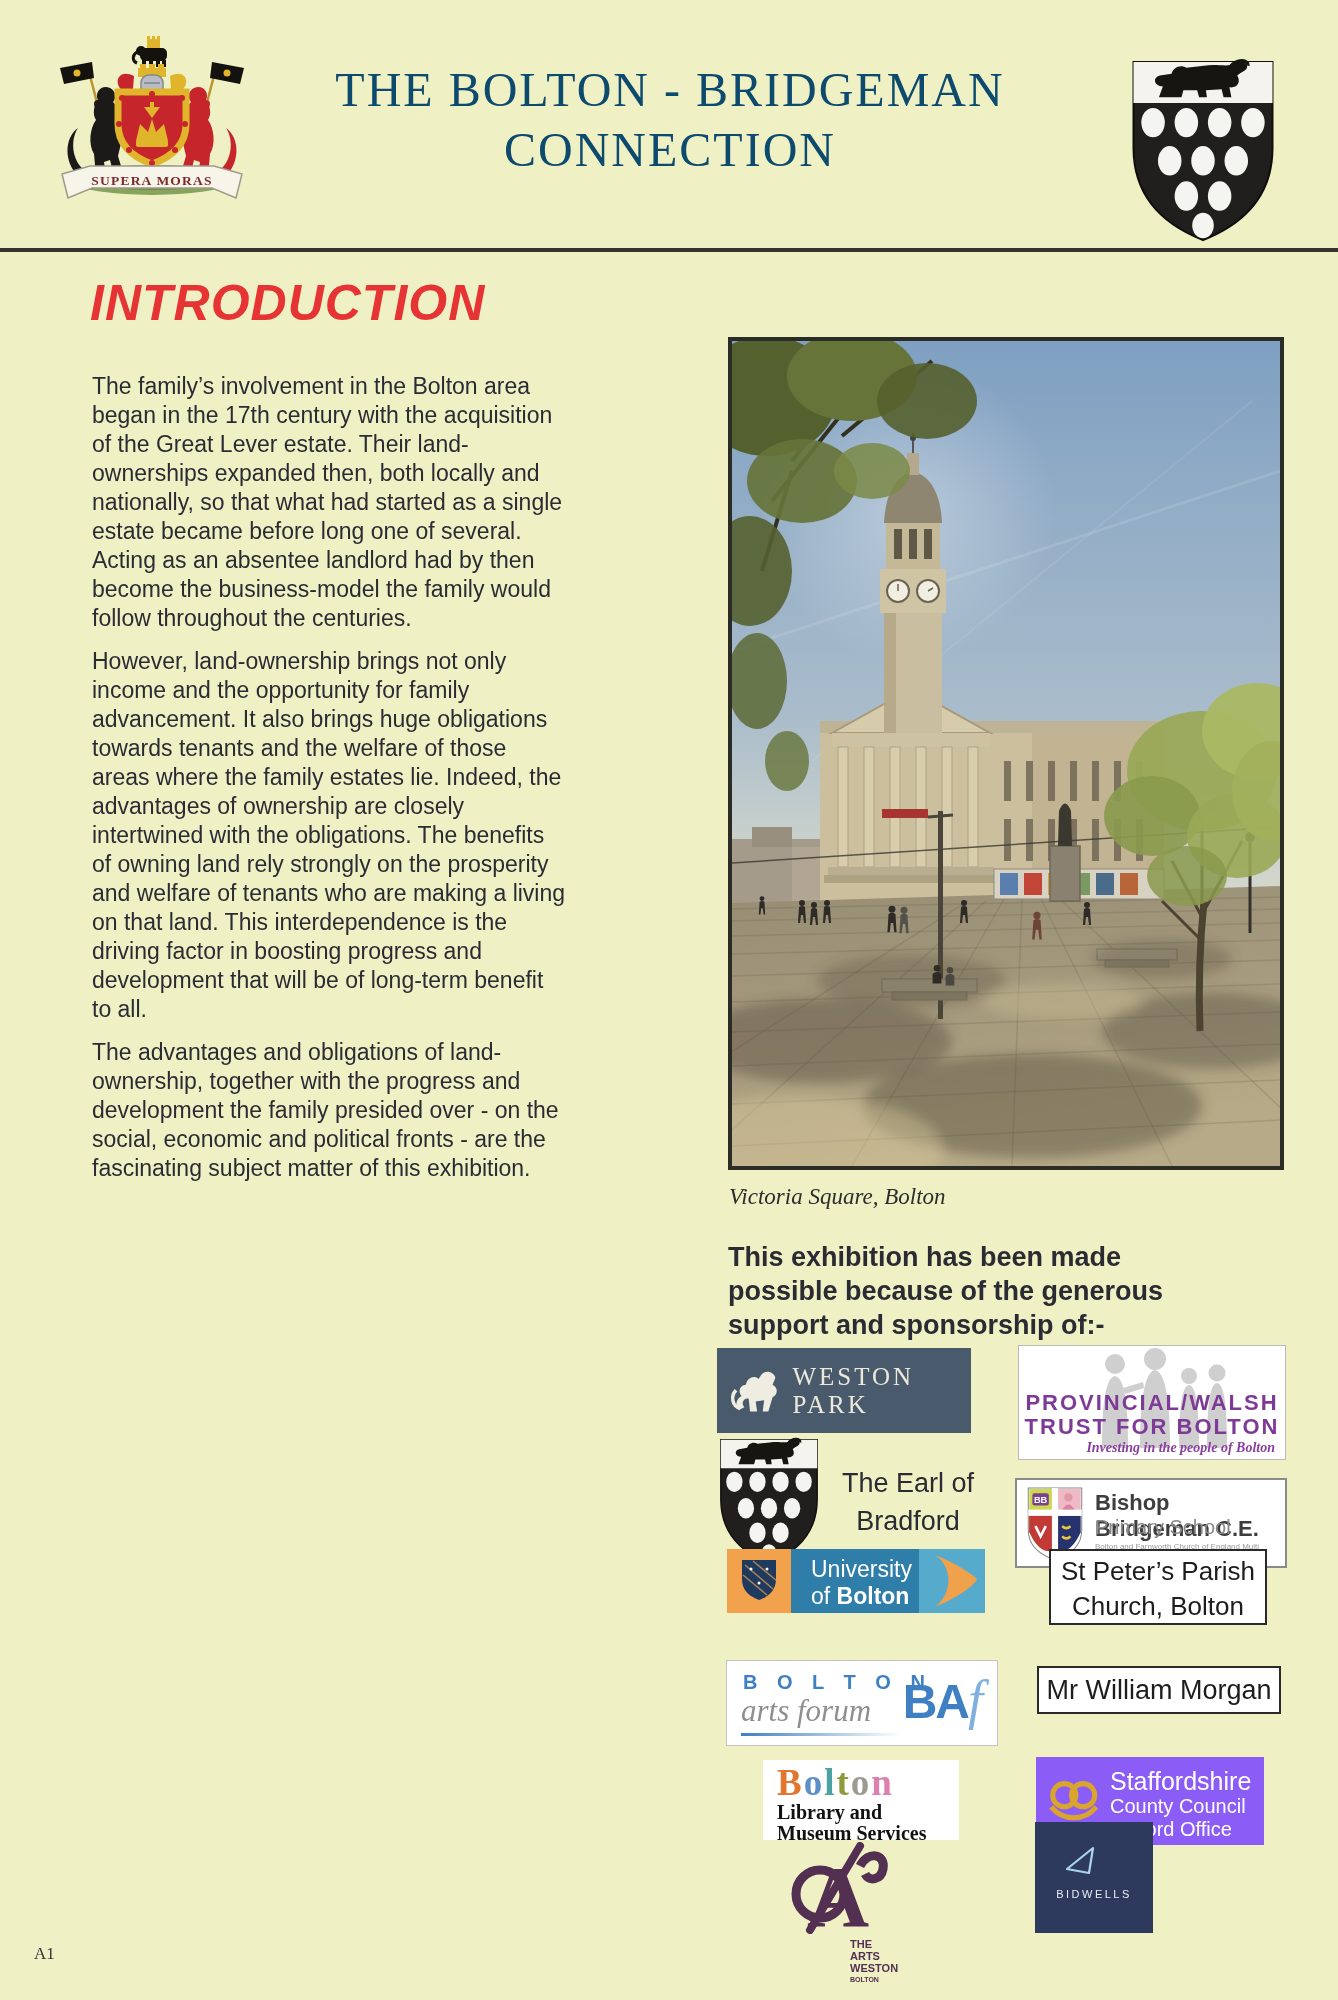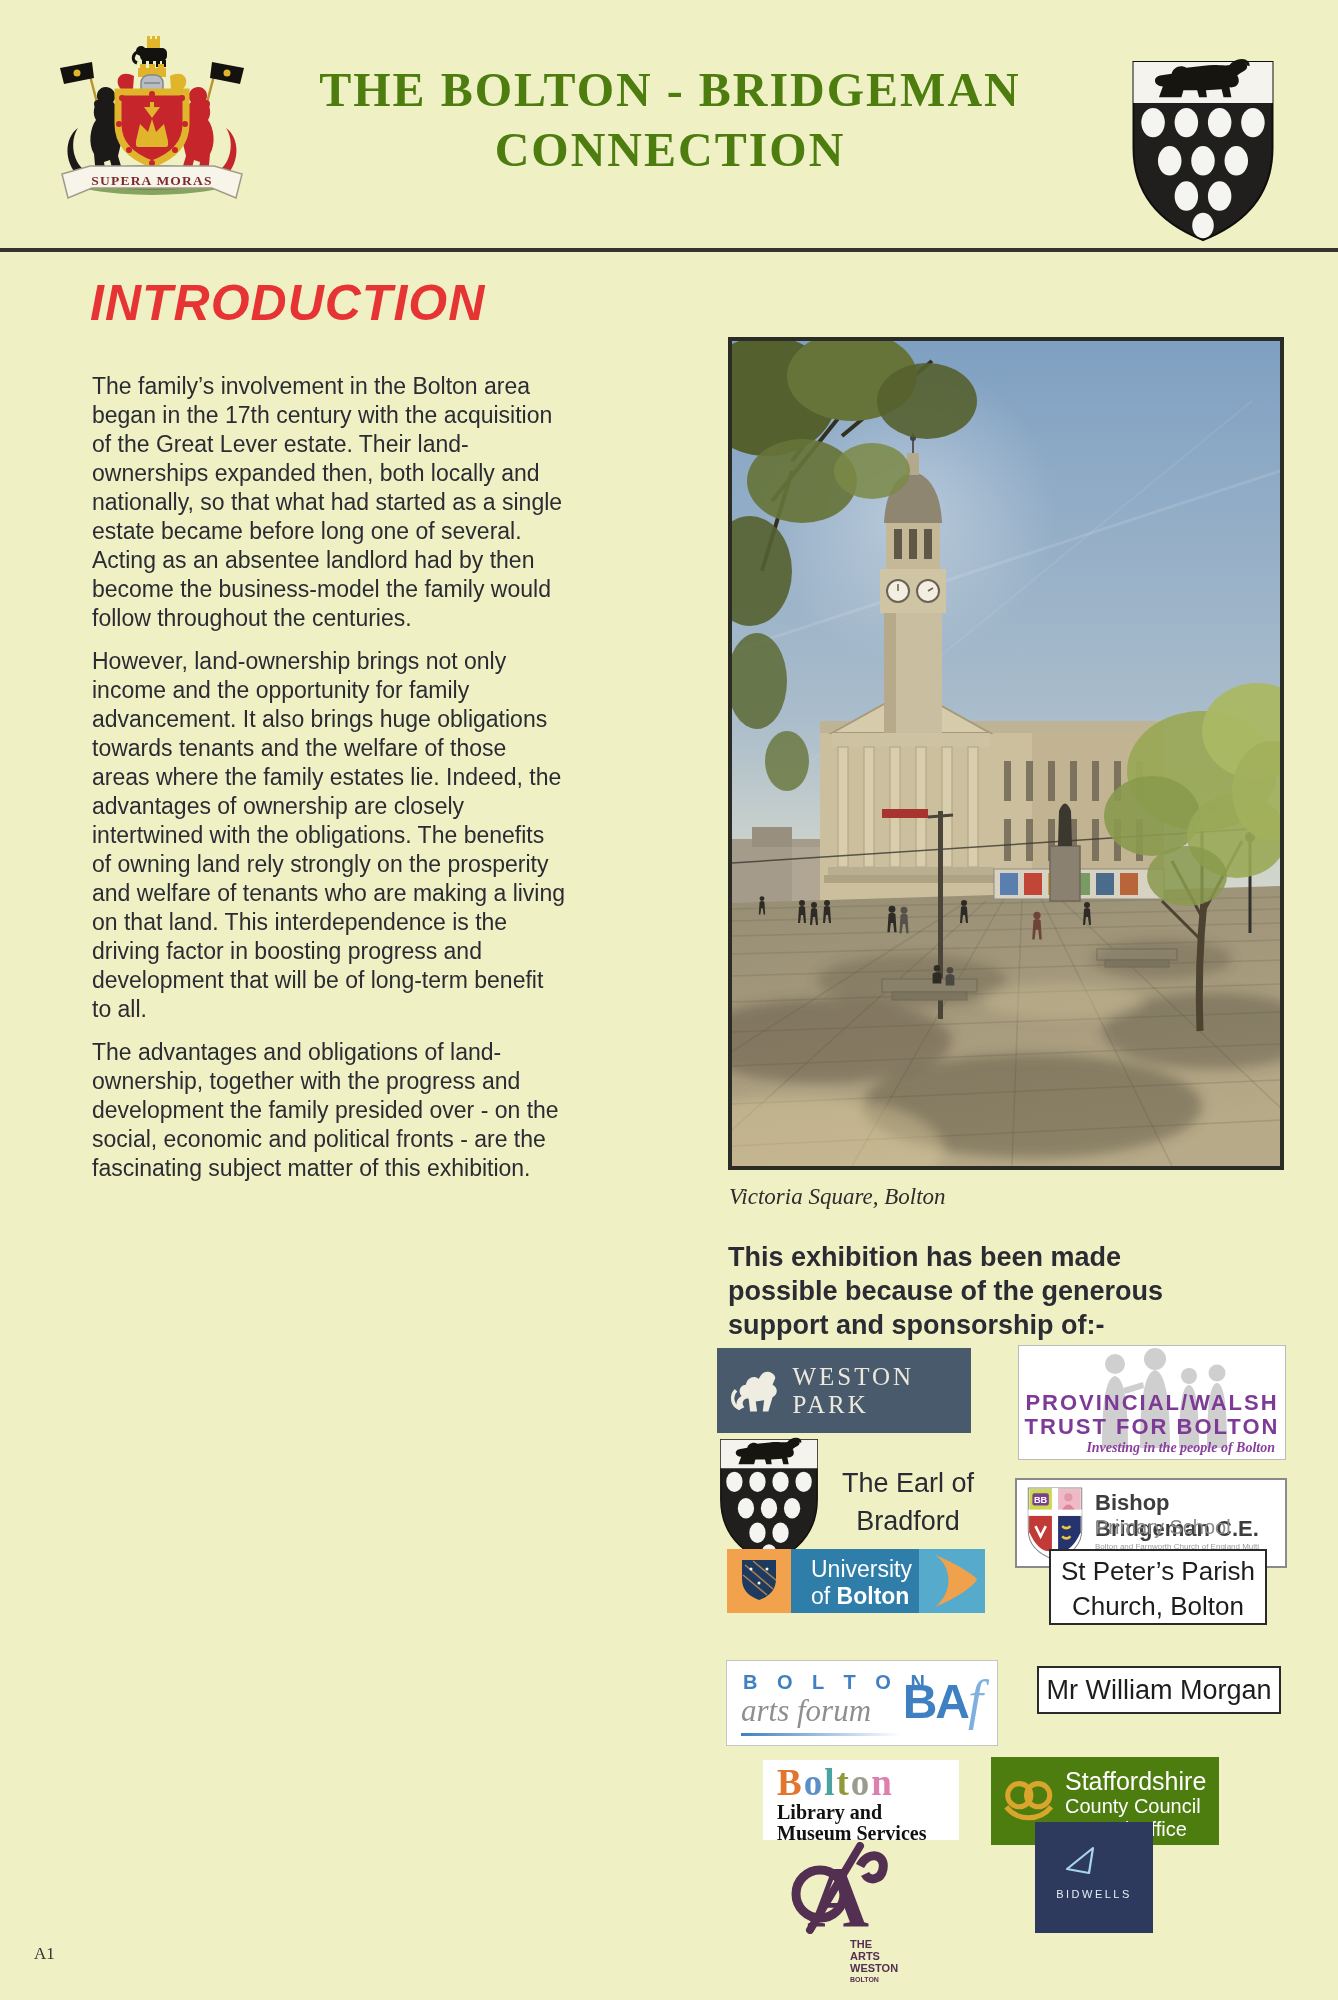--- a/index.html
+++ b/index.html
@@ -1,22 +1,22 @@
 <!DOCTYPE html>
 <html><head>
 <meta charset="utf-8">
 <style>
   html,body{margin:0;padding:0;}
   body{background:#888;}
   .poster{position:relative;width:1338px;height:2000px;background:#f0f0c5;overflow:hidden;
           font-family:"Liberation Sans",sans-serif;margin:0 auto;}
   .abs{position:absolute;}
   
-  .hdr-title{left:250px;top:62px;width:840px;text-align:center;color:#4d7c0f;
-             font-family:"Liberation Serif",serif;font-weight:700;}
+  .hdr-title{left:250px;top:62px;width:840px;text-align:center;color:#0c4a6e;
+             font-family:"Liberation Serif",serif;font-weight:400;}
   .hdr-title .l1{font-size:48px;letter-spacing:2px;line-height:56px;}
   .hdr-title .l2{font-size:48px;letter-spacing:2px;line-height:56px;margin-top:4px;}
   .hdr-rule{left:0;top:248px;width:1338px;height:4px;background:#35342e;}
   
   .intro-h{left:90px;top:274px;font-size:50px;font-weight:800;font-style:italic;
            color:#e63333;letter-spacing:1px;}
   .bodycol{left:92px;top:372px;width:476px;color:#2b2b33;font-size:23px;line-height:29px;}
   .bodycol p{margin:0 0 14px 0;}
   .bodycol p.lead{font-weight:700;}
   
@@ -76,21 +76,21 @@
                 font-family:"Liberation Serif",serif;}
   .morgan{left:1037px;top:1666px;width:244px;height:48px;background:#fff;
           border:2px solid #2a2a2a;box-sizing:border-box;text-align:center;
           font-size:27px;line-height:44px;color:#1d1d1d;}
   .library{left:763px;top:1760px;width:196px;height:80px;background:#fff;
            padding:4px 0 0 14px;box-sizing:border-box;}
   .library .word{font-family:"Liberation Serif",serif;font-weight:700;font-size:37px;
                  letter-spacing:2px;line-height:38px;}
   .library .l2,.library .l3{font-family:"Liberation Serif",serif;font-weight:700;
                  font-size:20px;line-height:21px;color:#111;}
-  .staffs{left:991px;top:1757px;width:228px;height:88px;background:#4d7c0f;color:#fff;}
+  .staffs{left:1036px;top:1757px;width:228px;height:88px;background:#8b5cf6;color:#fff;}
   .staffs svg{position:absolute;left:8px;top:16px;}
   .staffs .s1{position:absolute;left:74px;top:10px;font-size:25px;}
   .staffs .s2{position:absolute;left:74px;top:38px;font-size:20px;}
   .staffs .s3{position:absolute;left:74px;top:61px;font-size:20px;}
   .arts{left:790px;top:1842px;width:110px;height:150px;}
   .arts .atxt{position:absolute;left:60px;top:96px;color:#533052;font-weight:700;
               font-size:11px;line-height:12px;}
   .arts .atxt .small{font-size:7px;font-weight:700;}
   .bidwells{left:1035px;top:1822px;width:92px;height:111px;background:#2d3a5e;padding-left:26px;}
   .bidwells svg{position:absolute;left:26px;top:22px;}

